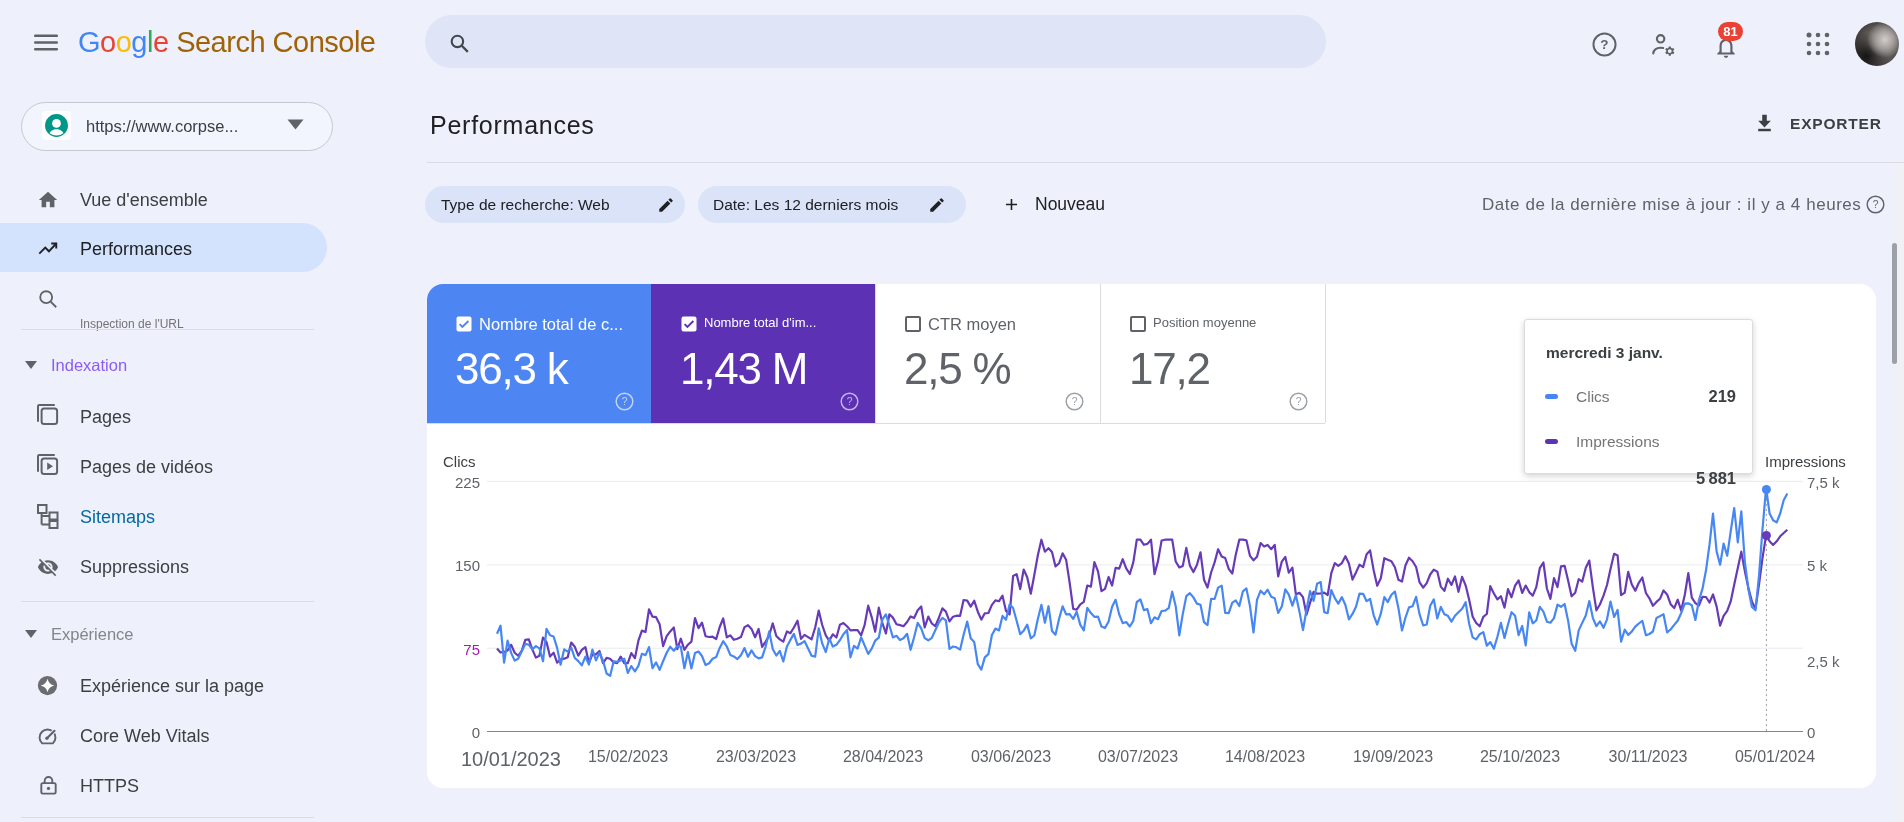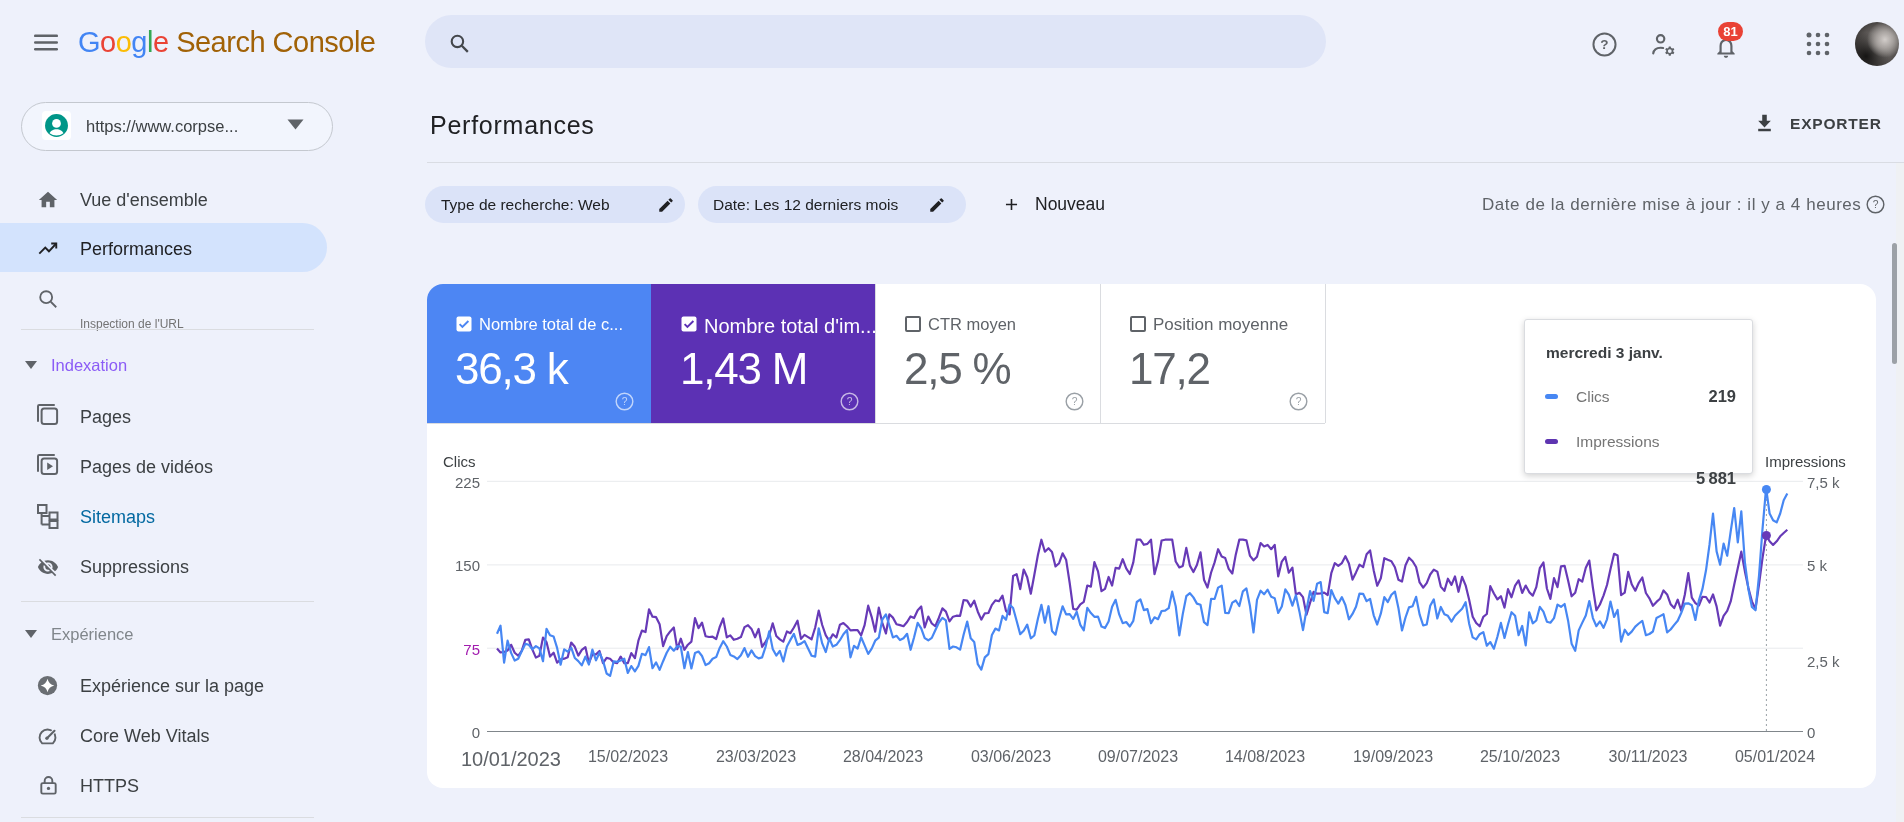--- a/index.html
+++ b/index.html
@@ -209,37 +209,37 @@
 <div class="abs" style="left:455px;top:344px;font-size:44px;letter-spacing:-1.2px;color:#fff;">36,3 k</div>
 <svg class="abs" style="left:615px;top:392px;" width="19" height="19" viewBox="0 0 24 24">
     <circle cx="12" cy="12" r="10.5" fill="none" stroke="#ffffff" stroke-opacity="0.65" stroke-width="1.8"></circle>
     <text x="12" y="16.6" text-anchor="middle" font-size="13" font-family="Liberation Sans" fill="#ffffff" fill-opacity="0.65">?</text>
   </svg>
 
 <svg class="abs" style="left:681px;top:316px;" width="16" height="16" viewBox="0 0 16 16">
     <rect x="0.5" y="0.5" width="15" height="15" rx="2" fill="#fff"></rect>
     <path d="M3.6 8.2 6.4 11 12.4 5" fill="none" stroke="#5c31b4" stroke-width="1.9"></path>
   </svg>
-<div class="abs" style="left:704px;top:315px;font-size:20px;color:#fff;">Nombre total d'im...</div>
+<div class="abs" style="left:704px;top:315px;font-size:13px;color:#fff;">Nombre total d'im...</div>
 <div class="abs" style="left:680px;top:344px;font-size:44px;letter-spacing:-1.2px;color:#fff;">1,43 M</div>
 <svg class="abs" style="left:840px;top:392px;" width="19" height="19" viewBox="0 0 24 24">
     <circle cx="12" cy="12" r="10.5" fill="none" stroke="#ffffff" stroke-opacity="0.65" stroke-width="1.8"></circle>
     <text x="12" y="16.6" text-anchor="middle" font-size="13" font-family="Liberation Sans" fill="#ffffff" fill-opacity="0.65">?</text>
   </svg>
 
 <div class="abs" style="left:905px;top:316px;width:16px;height:16px;border:2px solid #5f6368;border-radius:2px;"></div>
 <div class="abs" style="left:928px;top:315px;font-size:16.5px;color:#5f6368;">CTR moyen</div>
 <div class="abs" style="left:904px;top:344px;font-size:44px;letter-spacing:-1.2px;color:#5f6368;">2,5 %</div>
 <svg class="abs" style="left:1065px;top:392px;" width="19" height="19" viewBox="0 0 24 24">
     <circle cx="12" cy="12" r="10.5" fill="none" stroke="#9aa0a6" stroke-width="1.8"></circle>
     <text x="12" y="16.6" text-anchor="middle" font-size="13" font-family="Liberation Sans" fill="#9aa0a6">?</text>
   </svg>
 
 <div class="abs" style="left:1130px;top:316px;width:16px;height:16px;border:2px solid #5f6368;border-radius:2px;"></div>
-<div class="abs" style="left:1153px;top:315px;font-size:17px;color:#5f6368;">Position moyenne</div>
+<div class="abs" style="left:1153px;top:315px;font-size:13px;color:#5f6368;">Position moyenne</div>
 <div class="abs" style="left:1129px;top:344px;font-size:44px;letter-spacing:-1.2px;color:#5f6368;">17,2</div>
 <svg class="abs" style="left:1289px;top:392px;" width="19" height="19" viewBox="0 0 24 24">
     <circle cx="12" cy="12" r="10.5" fill="none" stroke="#9aa0a6" stroke-width="1.8"></circle>
     <text x="12" y="16.6" text-anchor="middle" font-size="13" font-family="Liberation Sans" fill="#9aa0a6">?</text>
   </svg>
 
 <div class="abs" style="left:443px;top:453px;font-size:15px;color:#3c4043;">Clics</div>
 <div class="abs" style="left:1765px;top:453px;font-size:15px;color:#3c4043;">Impressions</div>
 <div class="abs" style="left:420px;top:474px;width:60px;text-align:right;font-size:15px;color:#5f6368;">225</div>
 <div class="abs" style="left:420px;top:557px;width:60px;text-align:right;font-size:15px;color:#5f6368;">150</div>
@@ -261,21 +261,21 @@
   <polyline id="pclic" points="70.0,193.8 73.5,185.7 77.1,222.7 80.6,200.7 84.1,212.9 87.7,220.6 91.2,218.8 94.7,211.3 98.3,203.9 101.8,204.7 105.4,209.3 108.9,206.1 112.4,208.4 116.0,221.3 119.5,188.8 123.0,195.3 126.6,196.5 130.1,207.9 133.6,224.7 137.2,209.3 140.7,211.7 144.2,207.6 147.8,218.0 151.3,221.1 154.8,225.4 158.4,216.6 161.9,224.5 165.4,209.6 169.0,220.4 172.5,212.7 176.0,220.6 179.6,233.5 183.1,235.9 186.7,221.3 190.2,221.8 193.7,220.4 197.3,218.7 200.8,233.0 204.3,226.1 207.9,231.3 211.4,225.9 214.9,213.8 218.5,215.1 222.0,207.1 225.5,228.2 229.1,222.4 232.6,229.9 236.1,221.2 239.7,212.8 243.2,206.7 246.8,210.7 250.3,206.2 253.8,206.7 257.4,228.2 260.9,212.0 264.4,228.5 268.0,213.0 271.5,211.5 275.0,216.0 278.6,225.1 282.1,223.2 285.6,218.7 289.2,217.1 292.7,207.9 296.2,201.2 299.8,206.5 303.3,214.9 306.8,216.4 310.4,219.1 313.9,215.2 317.5,208.1 321.0,216.8 324.5,210.4 328.1,216.1 331.6,218.4 335.1,217.4 338.7,206.3 342.2,191.4 345.7,208.9 349.3,215.6 352.8,210.8 356.3,221.5 359.9,206.4 363.4,199.9 366.9,193.9 370.5,204.9 374.0,203.6 377.5,201.1 381.1,208.6 384.6,215.8 388.2,216.6 391.7,188.3 395.2,203.4 398.8,212.1 402.3,198.4 405.8,206.6 409.4,204.8 412.9,200.2 416.4,194.2 420.0,190.1 423.5,217.3 427.0,205.8 430.6,208.6 434.1,197.3 437.6,205.4 441.2,213.9 444.7,208.6 448.2,200.7 451.8,197.7 455.3,179.5 458.9,174.3 462.4,185.5 465.9,197.4 469.5,195.8 473.0,200.1 476.5,198.3 480.1,193.8 483.6,209.8 487.1,197.3 490.7,182.8 494.2,188.4 497.7,198.1 501.3,200.3 504.8,197.9 508.3,190.2 511.9,182.5 515.4,177.9 518.9,180.4 522.5,208.8 526.0,206.5 529.5,207.3 533.1,209.7 536.6,194.8 540.2,181.6 543.7,198.3 547.2,201.9 550.8,224.2 554.3,229.6 557.8,217.4 561.4,214.1 564.9,195.0 568.4,188.6 572.0,190.4 575.5,175.9 579.0,179.8 582.6,164.6 586.1,168.0 589.6,180.8 593.2,194.1 596.7,190.7 600.2,184.6 603.8,198.3 607.3,195.5 610.9,178.7 614.4,164.8 617.9,182.7 621.5,166.2 625.0,190.9 628.5,194.7 632.1,178.8 635.6,166.3 639.1,174.4 642.7,174.1 646.2,178.9 649.7,171.7 653.3,184.9 656.8,190.3 660.3,167.9 663.9,173.1 667.4,176.8 671.0,176.6 674.5,186.6 678.0,188.1 681.6,181.4 685.1,166.8 688.6,159.8 692.2,174.4 695.7,183.2 699.2,182.0 702.8,186.5 706.3,180.8 709.8,162.0 713.4,159.4 716.9,170.1 720.4,169.1 724.0,183.2 727.5,177.3 731.0,179.2 734.6,171.0 738.1,170.7 741.7,168.2 745.2,151.7 748.7,166.2 752.3,195.3 755.8,173.9 759.3,156.2 762.9,153.2 766.4,157.4 769.9,163.6 773.5,164.8 777.0,182.2 780.5,185.1 784.1,158.8 787.6,159.0 791.1,147.6 794.7,145.6 798.2,172.8 801.7,173.1 805.3,162.6 808.8,160.5 812.3,166.0 815.9,151.3 819.4,148.4 823.0,166.3 826.5,192.5 830.0,159.8 833.6,150.7 837.1,154.3 840.6,149.7 844.2,156.8 847.7,158.2 851.2,172.9 854.8,166.5 858.3,149.4 861.8,154.6 865.4,165.7 868.9,155.2 872.4,171.4 876.0,190.1 879.5,169.8 883.1,151.0 886.6,160.9 890.1,143.8 893.7,142.1 897.2,172.1 900.7,173.2 904.3,150.0 907.8,158.1 911.3,163.6 914.9,157.1 918.4,165.0 921.9,179.3 925.5,173.9 929.0,166.8 932.5,153.6 936.1,153.8 939.6,161.2 943.1,158.9 946.7,175.3 950.2,184.5 953.8,173.7 957.3,157.2 960.8,162.0 964.4,154.7 967.9,151.6 971.4,167.9 975.0,190.5 978.5,177.5 982.0,167.4 985.6,166.2 989.1,156.8 992.6,174.4 996.2,185.5 999.7,184.5 1003.2,165.7 1006.8,159.4 1010.3,178.5 1013.8,167.0 1017.4,174.2 1020.9,175.8 1024.5,181.6 1028.0,175.8 1031.5,172.3 1035.1,168.8 1038.6,162.2 1042.1,183.4 1045.7,197.4 1049.2,199.4 1052.7,194.2 1056.3,192.1 1059.8,205.7 1063.3,202.1 1066.9,208.7 1070.4,196.8 1073.9,182.9 1077.5,197.9 1081.0,184.5 1084.5,172.2 1088.1,175.7 1091.6,195.2 1095.2,186.0 1098.7,205.4 1102.2,172.4 1105.8,183.3 1109.3,180.5 1112.8,166.9 1116.4,171.6 1119.9,181.7 1123.4,182.7 1127.0,178.1 1130.5,164.6 1134.0,166.8 1137.6,164.0 1141.1,180.7 1144.6,203.7 1148.2,210.8 1151.7,190.4 1155.2,182.9 1158.8,175.4 1162.3,161.1 1165.9,178.1 1169.4,186.2 1172.9,181.3 1176.5,187.8 1180.0,179.3 1183.5,161.5 1187.1,176.9 1190.6,170.0 1194.1,201.7 1197.7,189.7 1201.2,194.9 1204.7,191.6 1208.3,186.6 1211.8,183.5 1215.3,180.8 1218.9,195.2 1222.4,194.0 1225.9,191.5 1229.5,178.0 1233.0,176.1 1236.5,174.2 1240.1,192.3 1243.6,189.5 1247.2,184.9 1250.7,180.7 1254.2,173.0 1257.8,163.7 1261.3,163.3 1264.8,165.2 1268.4,180.0 1271.9,160.3 1275.4,149.2 1279.0,130.3 1282.5,104.7 1286.0,73.5 1289.6,111.4 1293.1,124.7 1296.6,103.6 1300.2,115.8 1303.7,91.3 1307.2,68.0 1310.8,102.5 1314.3,71.3 1317.9,122.5 1321.4,149.2 1324.9,167.0 1328.5,170.3 1332.0,135.8 1335.5,89.1 1339.1,48.0 1342.6,73.5 1346.1,80.2 1349.7,82.4 1353.2,73.5 1356.7,60.2 1360.3,53.5" fill="none" stroke="#4787f3" stroke-width="2.2" stroke-linejoin="round"></polyline>
   <circle cx="1339.4" cy="49.5" r="4.5" fill="#4787f3"></circle>
   <circle cx="1339.4" cy="95.5" r="4.5" fill="#673ab7"></circle>
 </svg>
 
 <div class="abs" style="left:441px;top:748px;width:120px;text-align:right;font-size:20px;color:#5f6368;">10/01/2023</div>
 <div class="abs" style="left:568px;top:748px;width:120px;text-align:center;font-size:16px;color:#5f6368;">15/02/2023</div>
 <div class="abs" style="left:696px;top:748px;width:120px;text-align:center;font-size:16px;color:#5f6368;">23/03/2023</div>
 <div class="abs" style="left:823px;top:748px;width:120px;text-align:center;font-size:16px;color:#5f6368;">28/04/2023</div>
 <div class="abs" style="left:951px;top:748px;width:120px;text-align:center;font-size:16px;color:#5f6368;">03/06/2023</div>
-<div class="abs" style="left:1078px;top:748px;width:120px;text-align:center;font-size:16px;color:#5f6368;">09/07/2023</div>
+<div class="abs" style="left:1078px;top:748px;width:120px;text-align:center;font-size:16px;color:#5f6368;">03/07/2023</div>
 <div class="abs" style="left:1205px;top:748px;width:120px;text-align:center;font-size:16px;color:#5f6368;">14/08/2023</div>
 <div class="abs" style="left:1333px;top:748px;width:120px;text-align:center;font-size:16px;color:#5f6368;">19/09/2023</div>
 <div class="abs" style="left:1460px;top:748px;width:120px;text-align:center;font-size:16px;color:#5f6368;">25/10/2023</div>
 <div class="abs" style="left:1588px;top:748px;width:120px;text-align:center;font-size:16px;color:#5f6368;">30/11/2023</div>
 <div class="abs" style="left:1715px;top:748px;width:120px;text-align:center;font-size:16px;color:#5f6368;">05/01/2024</div>
 
 <div class="abs" style="left:1524px;top:319px;width:229px;height:155px;background:#fff;border:1px solid #dadce0;border-radius:3px;box-shadow:0 2px 6px rgba(0,0,0,0.18);"></div>
 <div class="abs" style="left:1546px;top:344px;font-size:15.5px;font-weight:bold;color:#3c4043;">mercredi 3 janv.</div>
 <div class="abs" style="left:1545px;top:394px;width:13px;height:5px;border-radius:2.5px;background:#4787f3;"></div>
 <div class="abs" style="left:1576px;top:388px;font-size:15.5px;color:#757575;">Clics</div>

